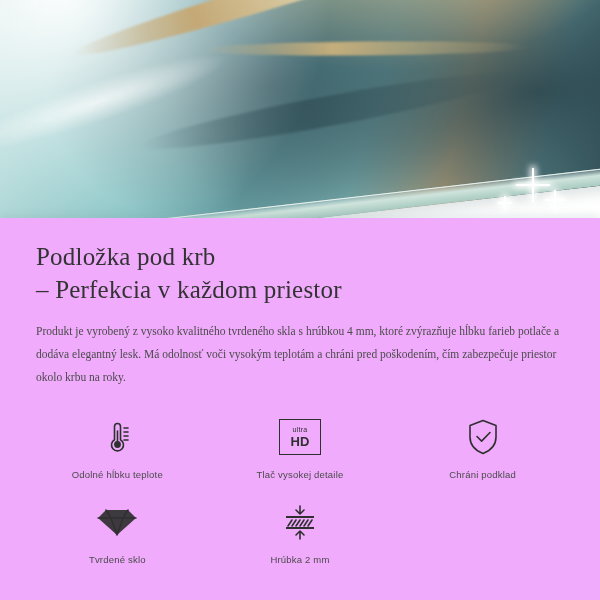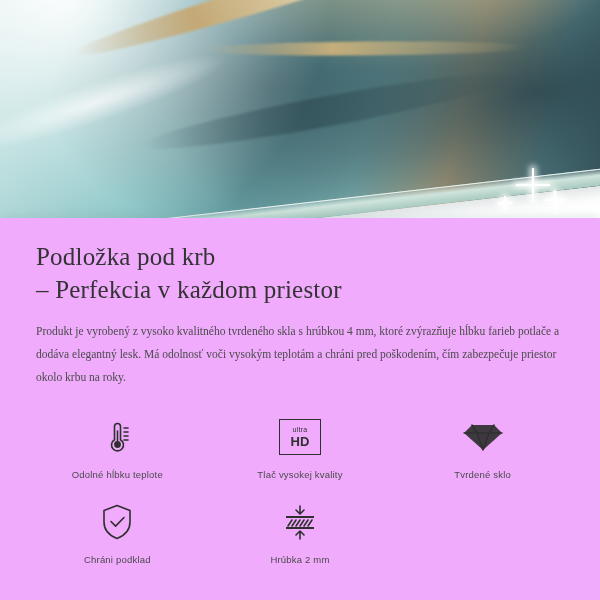--- a/index.html
+++ b/index.html
@@ -242,41 +242,41 @@
       <div class="feature-label">Odolné hĺbku teplote</div>
     </div>
 
     <div class="feature">
       <div class="feature-icon">
         <div class="ultrahd">
           <div class="u1">ultra</div>
           <div class="u2">HD</div>
         </div>
       </div>
-      <div class="feature-label">Tlač vysokej kvality</div>
+      <div class="feature-label">Tlač vysokej detaile</div>
+    </div>
+
+    <div class="feature">
+      <div class="feature-icon">
+        <svg width="40" height="42" viewBox="0 0 40 42">
+          <path class="icon-line" d="M20 4.5 33 9.5v11.5c0 8-5.6 13.6-13 16.5-7.4-2.9-13-8.5-13-16.5V9.5z"></path>
+          <path class="icon-line" d="M14 20.5l4.6 4.6L27 16.5" stroke-width="2"></path>
+        </svg>
+      </div>
+      <div class="feature-label">Chráni podklad</div>
     </div>
 
     <div class="feature">
       <div class="feature-icon">
         <svg width="44" height="38" viewBox="0 0 44 38">
           <path class="icon-fill" d="M11 7h22l8 8-19 17L3 15z" opacity="0.92"></path>
           <path class="icon-line" d="M3 15h38M11 7l5 8-5 0M33 7l-5 8 5 0M16 15l6 17 6-17" stroke="#ffffff" stroke-width="1.1" opacity="0.9"></path>
         </svg>
       </div>
       <div class="feature-label">Tvrdené sklo</div>
-    </div>
-
-    <div class="feature">
-      <div class="feature-icon">
-        <svg width="40" height="42" viewBox="0 0 40 42">
-          <path class="icon-line" d="M20 4.5 33 9.5v11.5c0 8-5.6 13.6-13 16.5-7.4-2.9-13-8.5-13-16.5V9.5z"></path>
-          <path class="icon-line" d="M14 20.5l4.6 4.6L27 16.5" stroke-width="2"></path>
-        </svg>
-      </div>
-      <div class="feature-label">Chráni podklad</div>
     </div>
 
 
     <div class="feature">
       <div class="feature-icon">
         <svg width="44" height="40" viewBox="0 0 44 40">
           <path class="icon-line" d="M22 4v7M18 8l4 4 4-4" stroke-width="1.6"></path>
           <rect x="8" y="14" width="28" height="2" class="icon-fill"></rect>
           <path class="icon-line" d="M10 24 L14 18 M14 24 L18 18 M18 24 L22 18 M22 24 L26 18 M26 24 L30 18 M30 24 L34 18" stroke-width="1.2"></path>
           <rect x="8" y="25" width="28" height="2" class="icon-fill"></rect>

